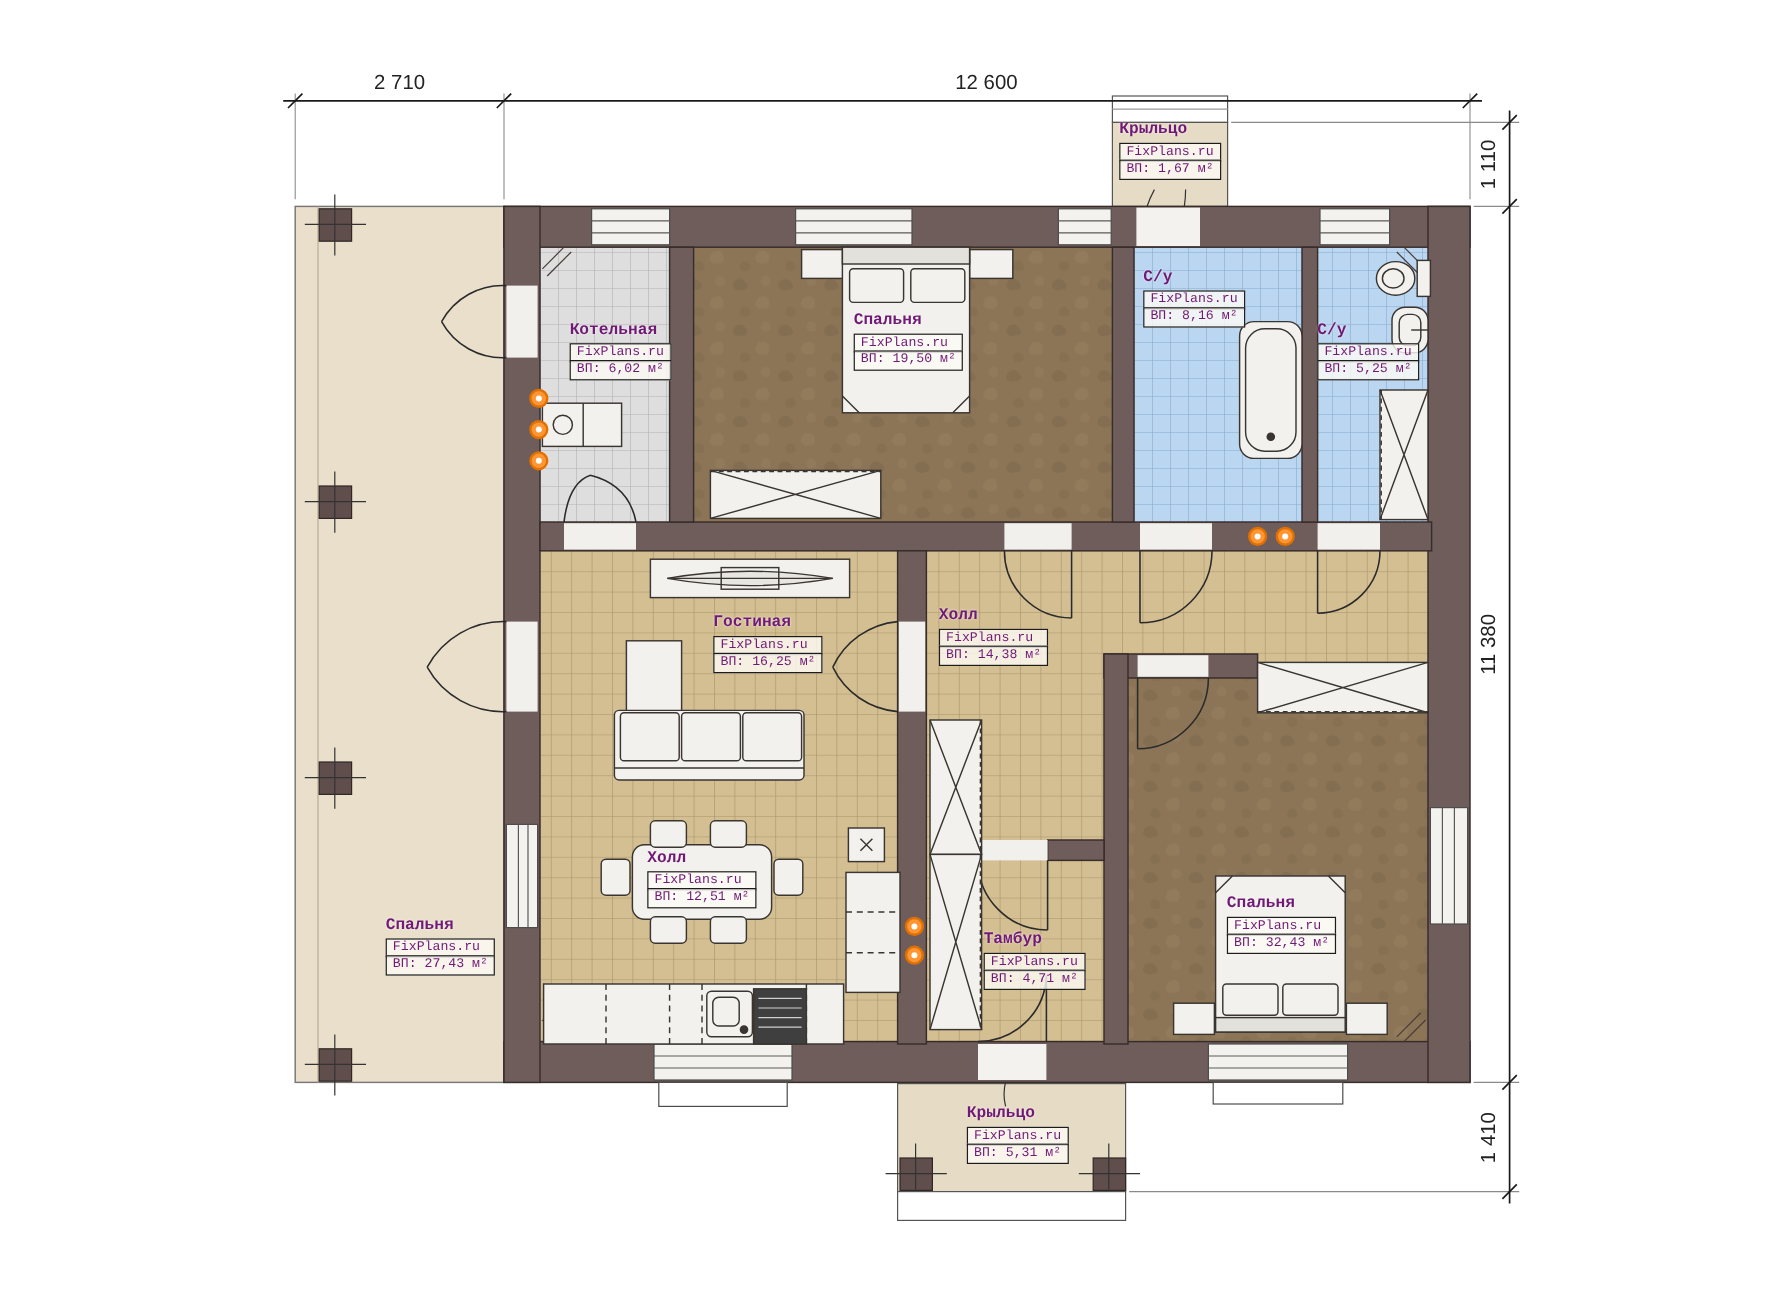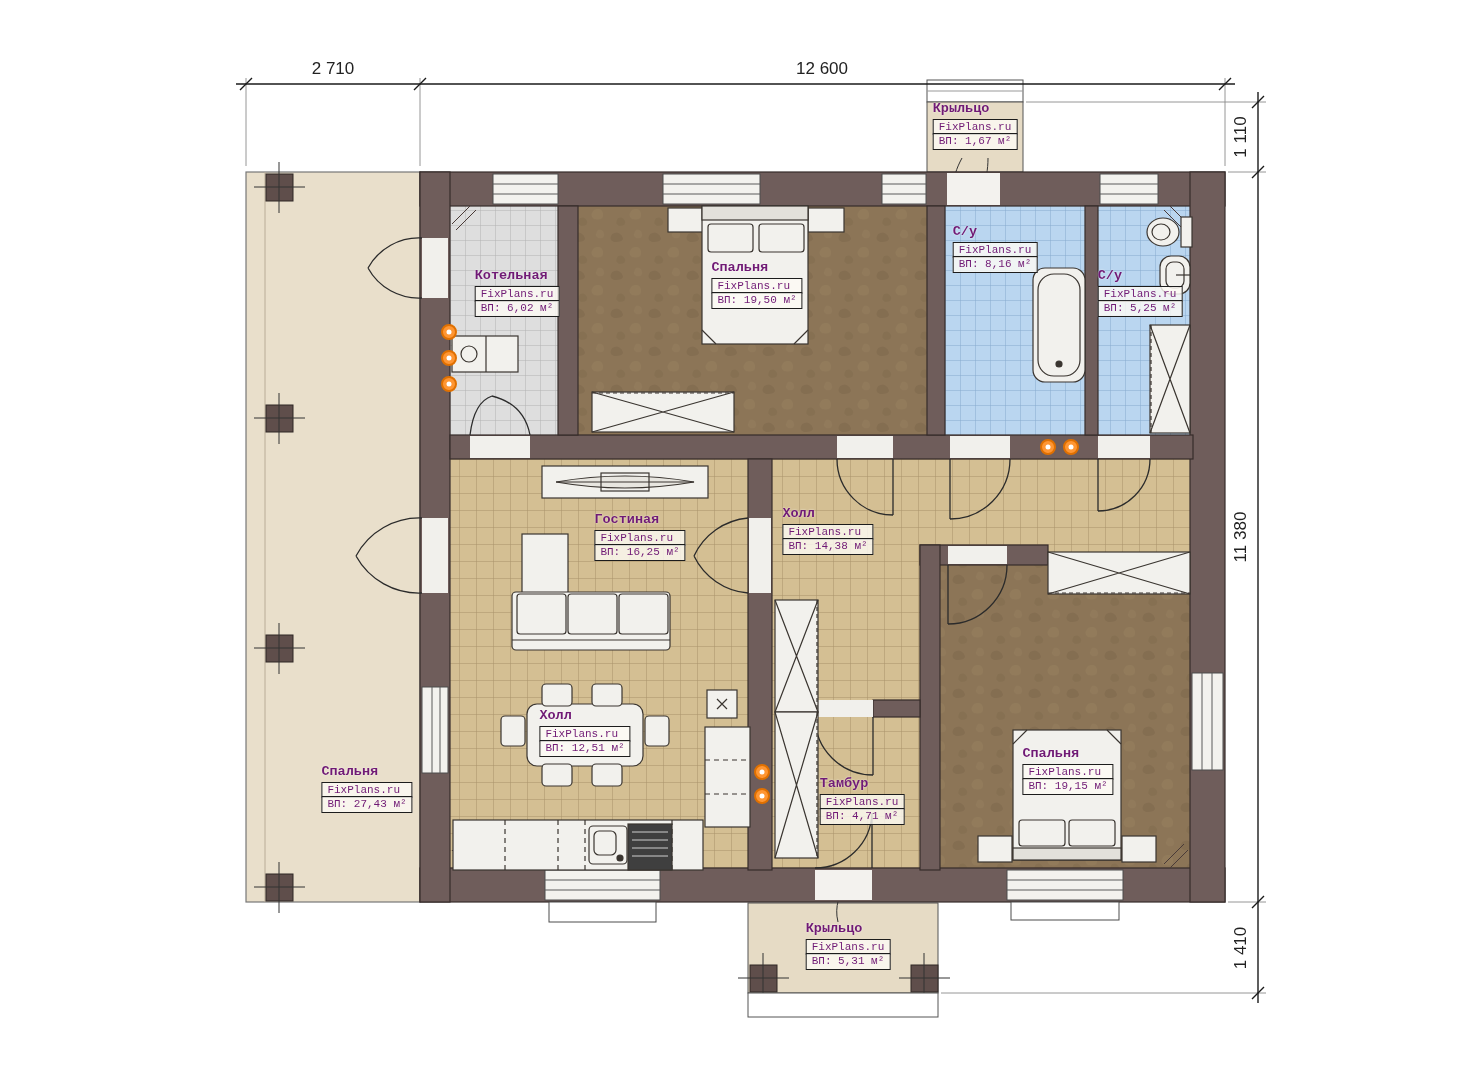--- a/index.html
+++ b/index.html
@@ -329,21 +329,21 @@
   <div class="rl-box">ВП: 12,51 м²</div>
 </div>
 <div class="room-label" style="left:862px;top:776px">
   <div class="rl-name">Тамбур</div>
   <div class="rl-box">FixPlans.ru</div>
   <div class="rl-box">ВП: 4,71 м²</div>
 </div>
 <div class="room-label" style="left:1068px;top:746px">
   <div class="rl-name">Спальня</div>
   <div class="rl-box">FixPlans.ru</div>
-  <div class="rl-box">ВП: 19,15 м²</div>
+  <div class="rl-box">ВП: 32,43 м²</div>
 </div>
 <div class="room-label" style="left:367px;top:764px">
   <div class="rl-name">Спальня</div>
   <div class="rl-box">FixPlans.ru</div>
   <div class="rl-box">ВП: 27,43 м²</div>
 </div>
 <div class="room-label" style="left:975px;top:101px">
   <div class="rl-name">Крыльцо</div>
   <div class="rl-box">FixPlans.ru</div>
   <div class="rl-box">ВП: 1,67 м²</div>

